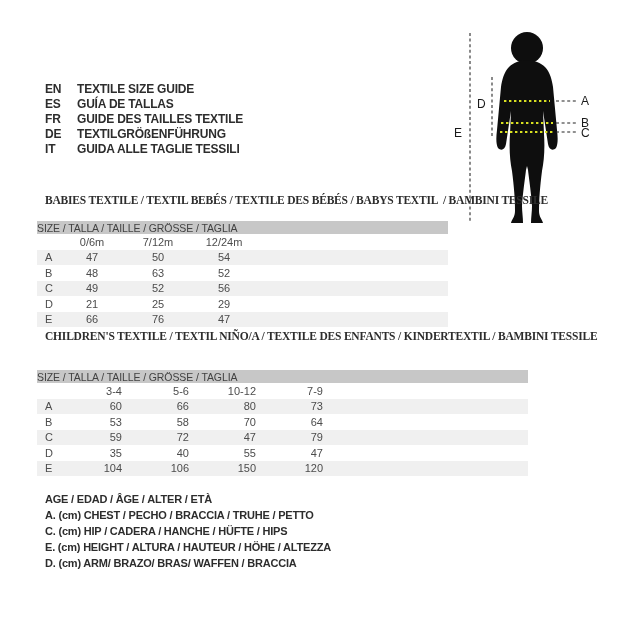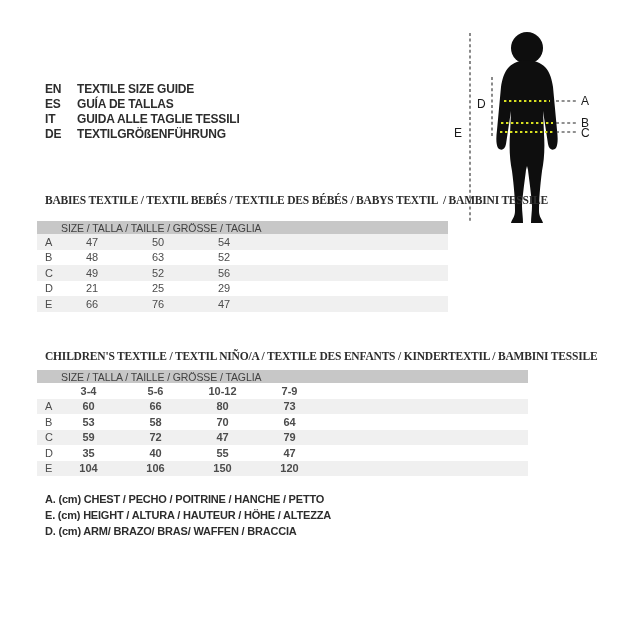--- a/index.html
+++ b/index.html
@@ -10,35 +10,35 @@
   }
   
   .lang-block { position:absolute; left:45px; top:41px;margin-top:40px; }
   .lang-row { display:flex; height:15px; align-items:center;
     font-size:12px; font-weight:bold; color:#2d2d2d; letter-spacing:-0.2px; }
   .lang-code { width:32px; }
   
   .section-title { position:absolute; left:45px; font-size:11.5px; font-weight:bold;
     color:#2d2d2d; letter-spacing:-0.2px; white-space:pre;font-family:Liberation Serif, serif; }
   .title-babies { top:194px; }
-  .title-children { top:350px; }
+  .title-children { top:330px; }
   
   .sizetable { position:absolute; left:37px; font-size:11px; color:#4c4c4c; }
   .tbl-babies { top:221px; width:411px; }
   .tbl-children { top:370px; width:491px; }
   .size-bar { height:13px; background:#c7c7c7; display:flex; align-items:center;
-    padding-left:24px; box-sizing:border-box; font-size:10.5px; color:#414141;
+    padding-left:0; box-sizing:border-box; font-size:10.5px; color:#414141;
     letter-spacing:-0.1px; }
   .trow { display:flex; height:15.5px; align-items:center; }
   .striped { background:#f0f0f0; }
   .letter-cell { box-sizing:border-box; padding-left:8px; }
   .tbl-babies .letter-cell { width:22px; }
   .tbl-babies .val-cell { width:66px; text-align:center; }
   .tbl-children .letter-cell { width:18px; }
-  .tbl-children .val-cell { width:67px; text-align:center;font-weight:bold; }
+  .tbl-children .val-cell { width:67px; text-align:right; }
   
   .legend { position:absolute; left:45px; top:491px; }
   .legend-line { height:16px; line-height:16px; font-size:11px; font-weight:bold;
     color:#2d2d2d; letter-spacing:-0.2px; white-space:pre; }
   
   .figure-wrap { position:absolute; left:450px; top:20px; width:160px; height:215px; }
   .figure-wrap svg text { font-family:"Liberation Sans", sans-serif; font-size:12px;
     fill:#1a1a1a; font-weight:500; }
 </style>
 </head>
@@ -51,29 +51,33 @@
       <div class="lang-row">
         <span class="lang-code">EN</span>
         <span>TEXTILE SIZE GUIDE</span>
       </div>
 
       <div class="lang-row">
         <span class="lang-code">ES</span>
         <span>GUÍA DE TALLAS</span>
       </div>
 
+      <div class="lang-row">
+        <span class="lang-code">FR</span>
+        <span>GUIDE DES TAILLES TEXTILE</span>
+      </div>
+
+      <div class="lang-row">
+        <span class="lang-code">DE</span>
+        <span>TEXTILGRÖßENFÜHRUNG</span>
+      </div>
 
       <div class="lang-row">
         <span class="lang-code">IT</span>
         <span>GUIDA ALLE TAGLIE TESSILI</span>
-      </div>
-
-      <div class="lang-row">
-        <span class="lang-code">DE</span>
-        <span>TEXTILGRÖßENFÜHRUNG</span>
       </div>
     </div>
 
   <div class="figure-wrap">
     <svg viewBox="0 0 160 215" width="160" height="215">
 
       <line x1="20" y1="13" x2="20" y2="203" stroke="#2b2b2b" stroke-width="1.1" stroke-dasharray="3 2.6"></line>
 
       <line x1="42" y1="57" x2="42" y2="118" stroke="#2b2b2b" stroke-width="1.1" stroke-dasharray="3 2.6"></line>
 
@@ -124,20 +128,29 @@
       <text x="131" y="117">C</text>
       <text x="27" y="88">D</text>
       <text x="4" y="117">E</text>
     </svg>
   </div>
 
   <div class="section-title title-babies">BABIES TEXTILE / TEXTIL BEBÉS / TEXTILE DES BÉBÉS / BABYS TEXTIL  / BAMBINI TESSILE</div>
 
   <div class="sizetable tbl-babies">
     <div class="size-bar">SIZE / TALLA / TAILLE / GRÖSSE / TAGLIA</div>
+    <div class="trow">
+      <span class="letter-cell"></span>
+
+        <span class="val-cell">0/6m</span>
+
+        <span class="val-cell">7/12m</span>
+
+        <span class="val-cell">12/24m</span>
+      </div>
     <div>
 
         <div class="trow stripe-candidate striped">
           <span class="letter-cell">A</span>
           <span class="val-cell">47</span>
           <span class="val-cell">50</span>
           <span class="val-cell">54</span>
         </div>
 
         <div class="trow stripe-candidate">
@@ -224,23 +237,25 @@
           <span class="val-cell">104</span>
           <span class="val-cell">106</span>
           <span class="val-cell">150</span>
           <span class="val-cell">120</span>
         </div>
       </div>
   </div>
 
   <div class="legend">
 
-
-      <div class="legend-line">A. (cm) CHEST / PECHO / POITRINE / HANCHE / PETTO</div>
-
-
+      <div class="legend-line">AGE / EDAD / ÂGE / ALTER / ETÀ</div>
+
+      <div class="legend-line">A. (cm) CHEST / PECHO / BRACCIA / TRUHE / PETTO</div>
+
+
+      <div class="legend-line">C. (cm) HIP / CADERA / HANCHE / HÜFTE / HIPS</div>
 
       <div class="legend-line">E. (cm) HEIGHT / ALTURA / HAUTEUR / HÖHE / ALTEZZA</div>
 
       <div class="legend-line">D. (cm) ARM/ BRAZO/ BRAS/ WAFFEN / BRACCIA</div>
     </div>
 
 </div>
 
 </body></html>

